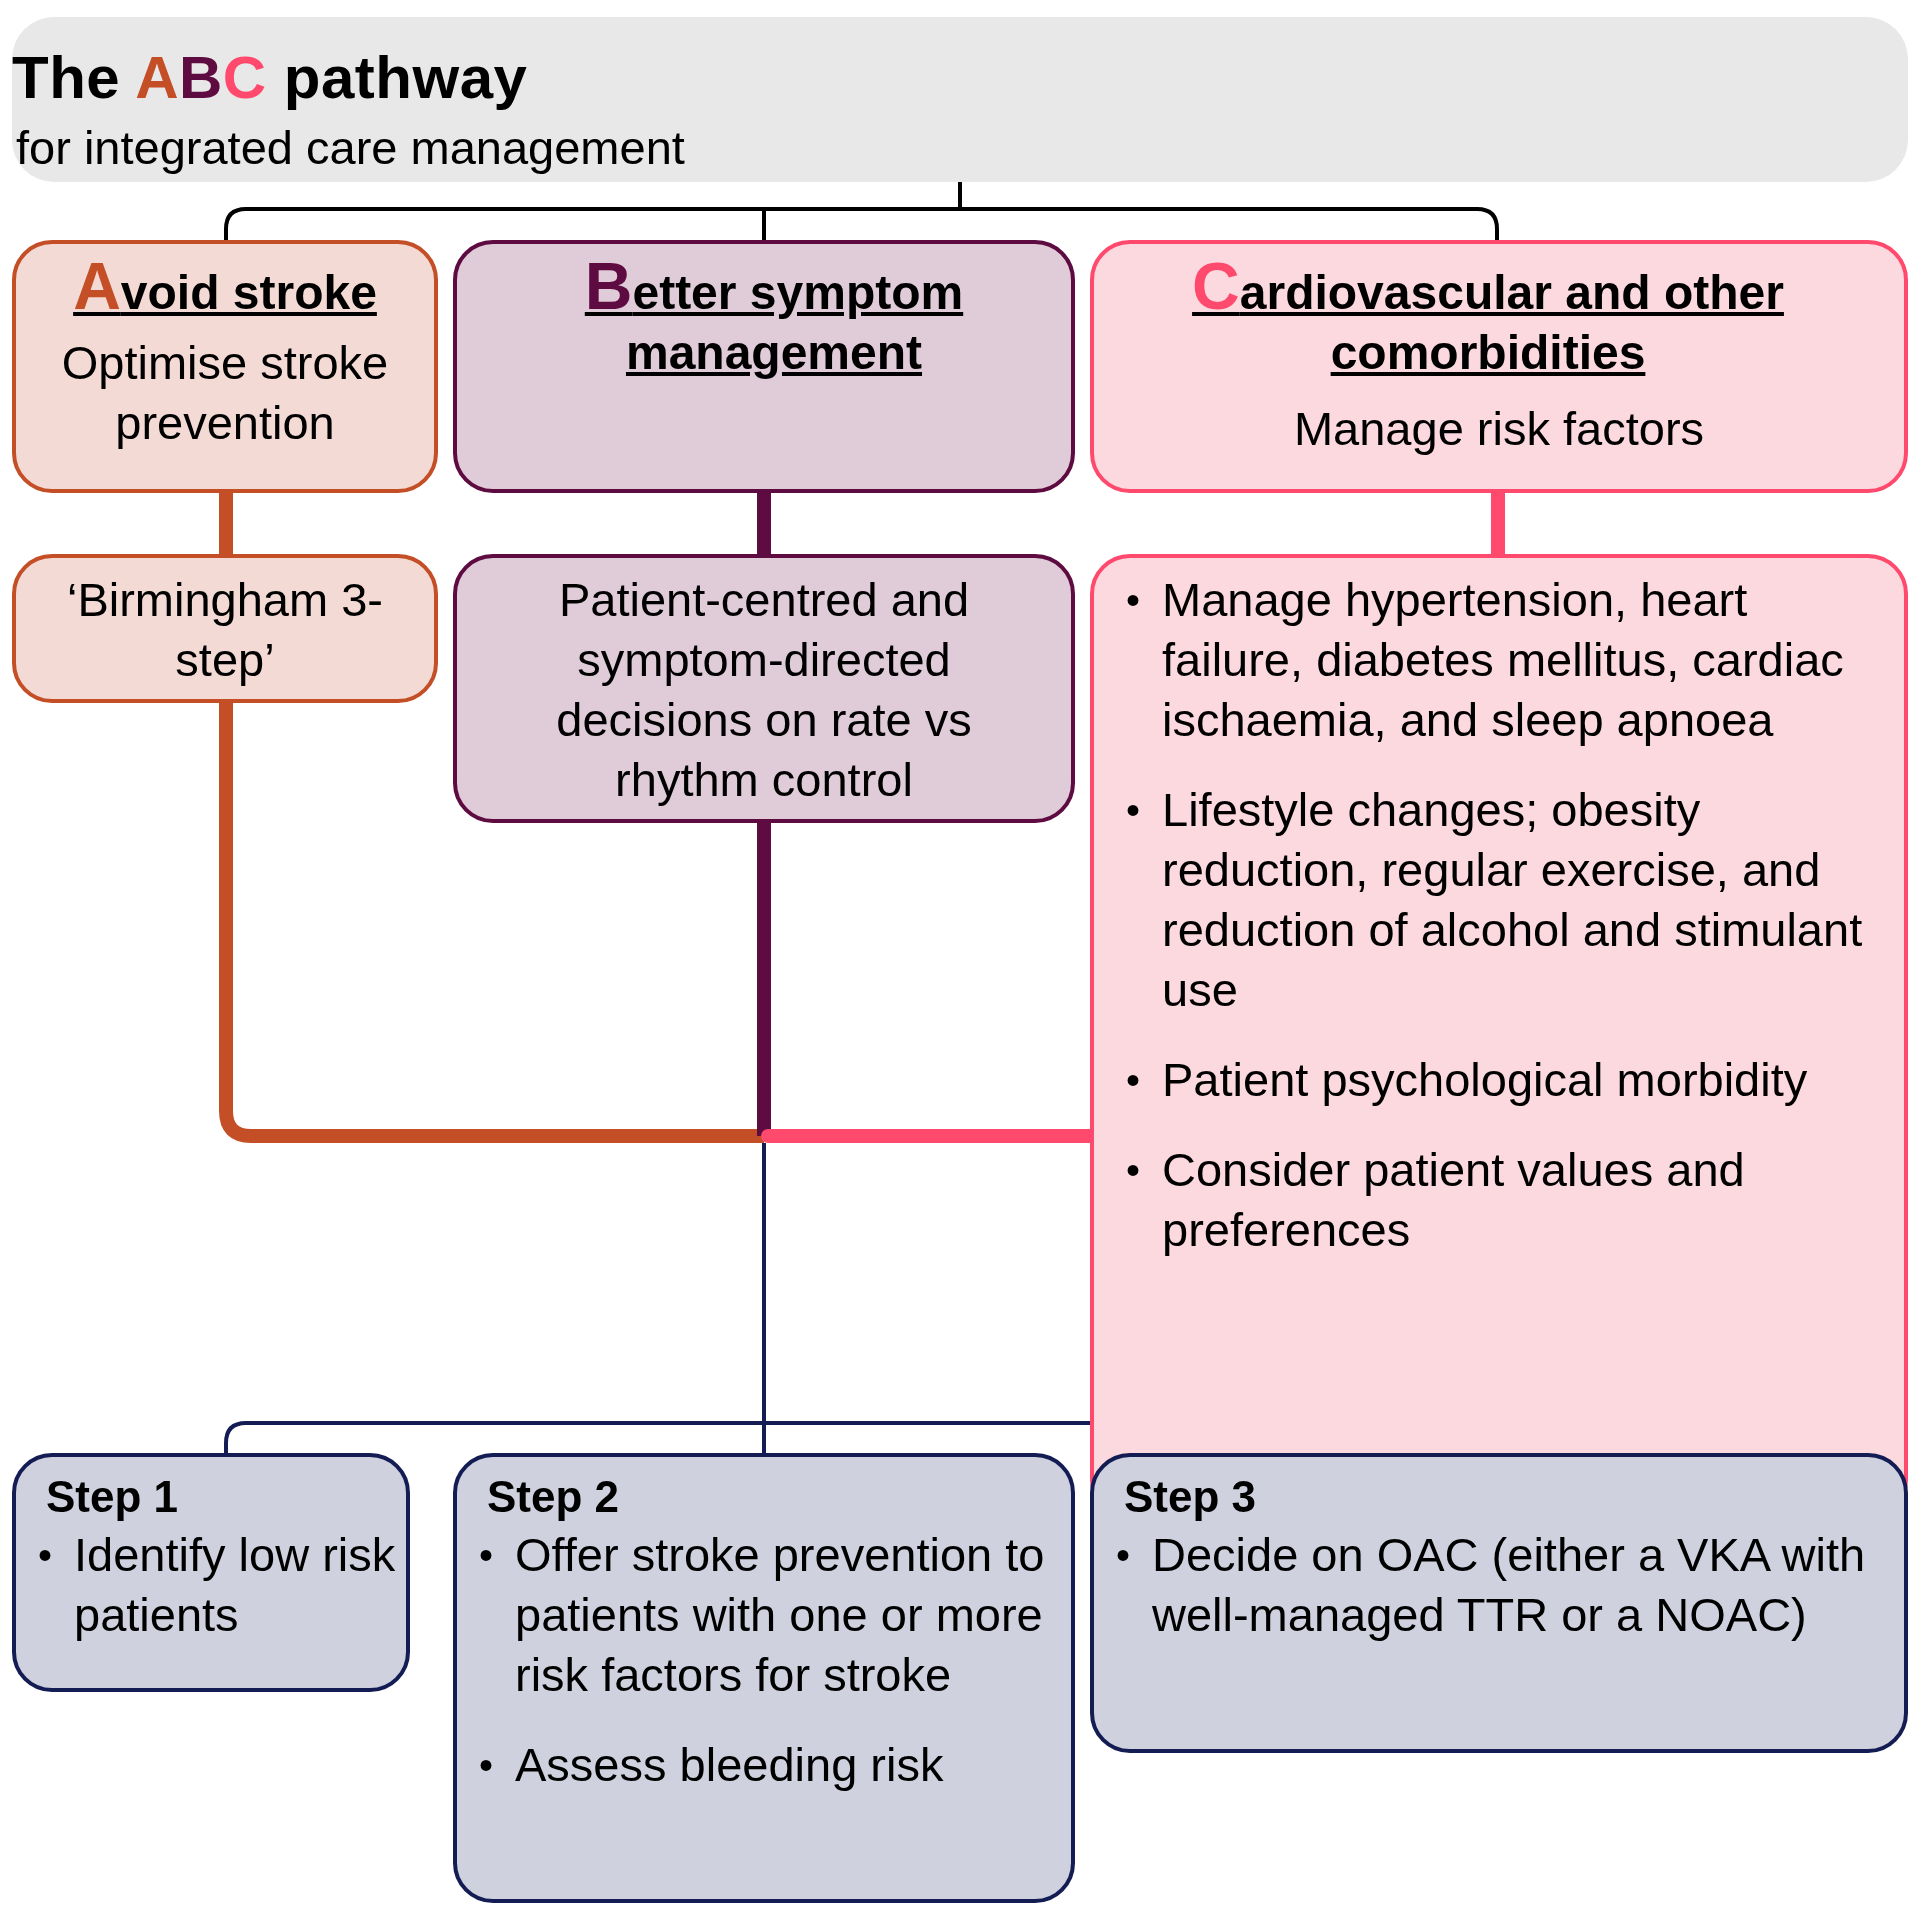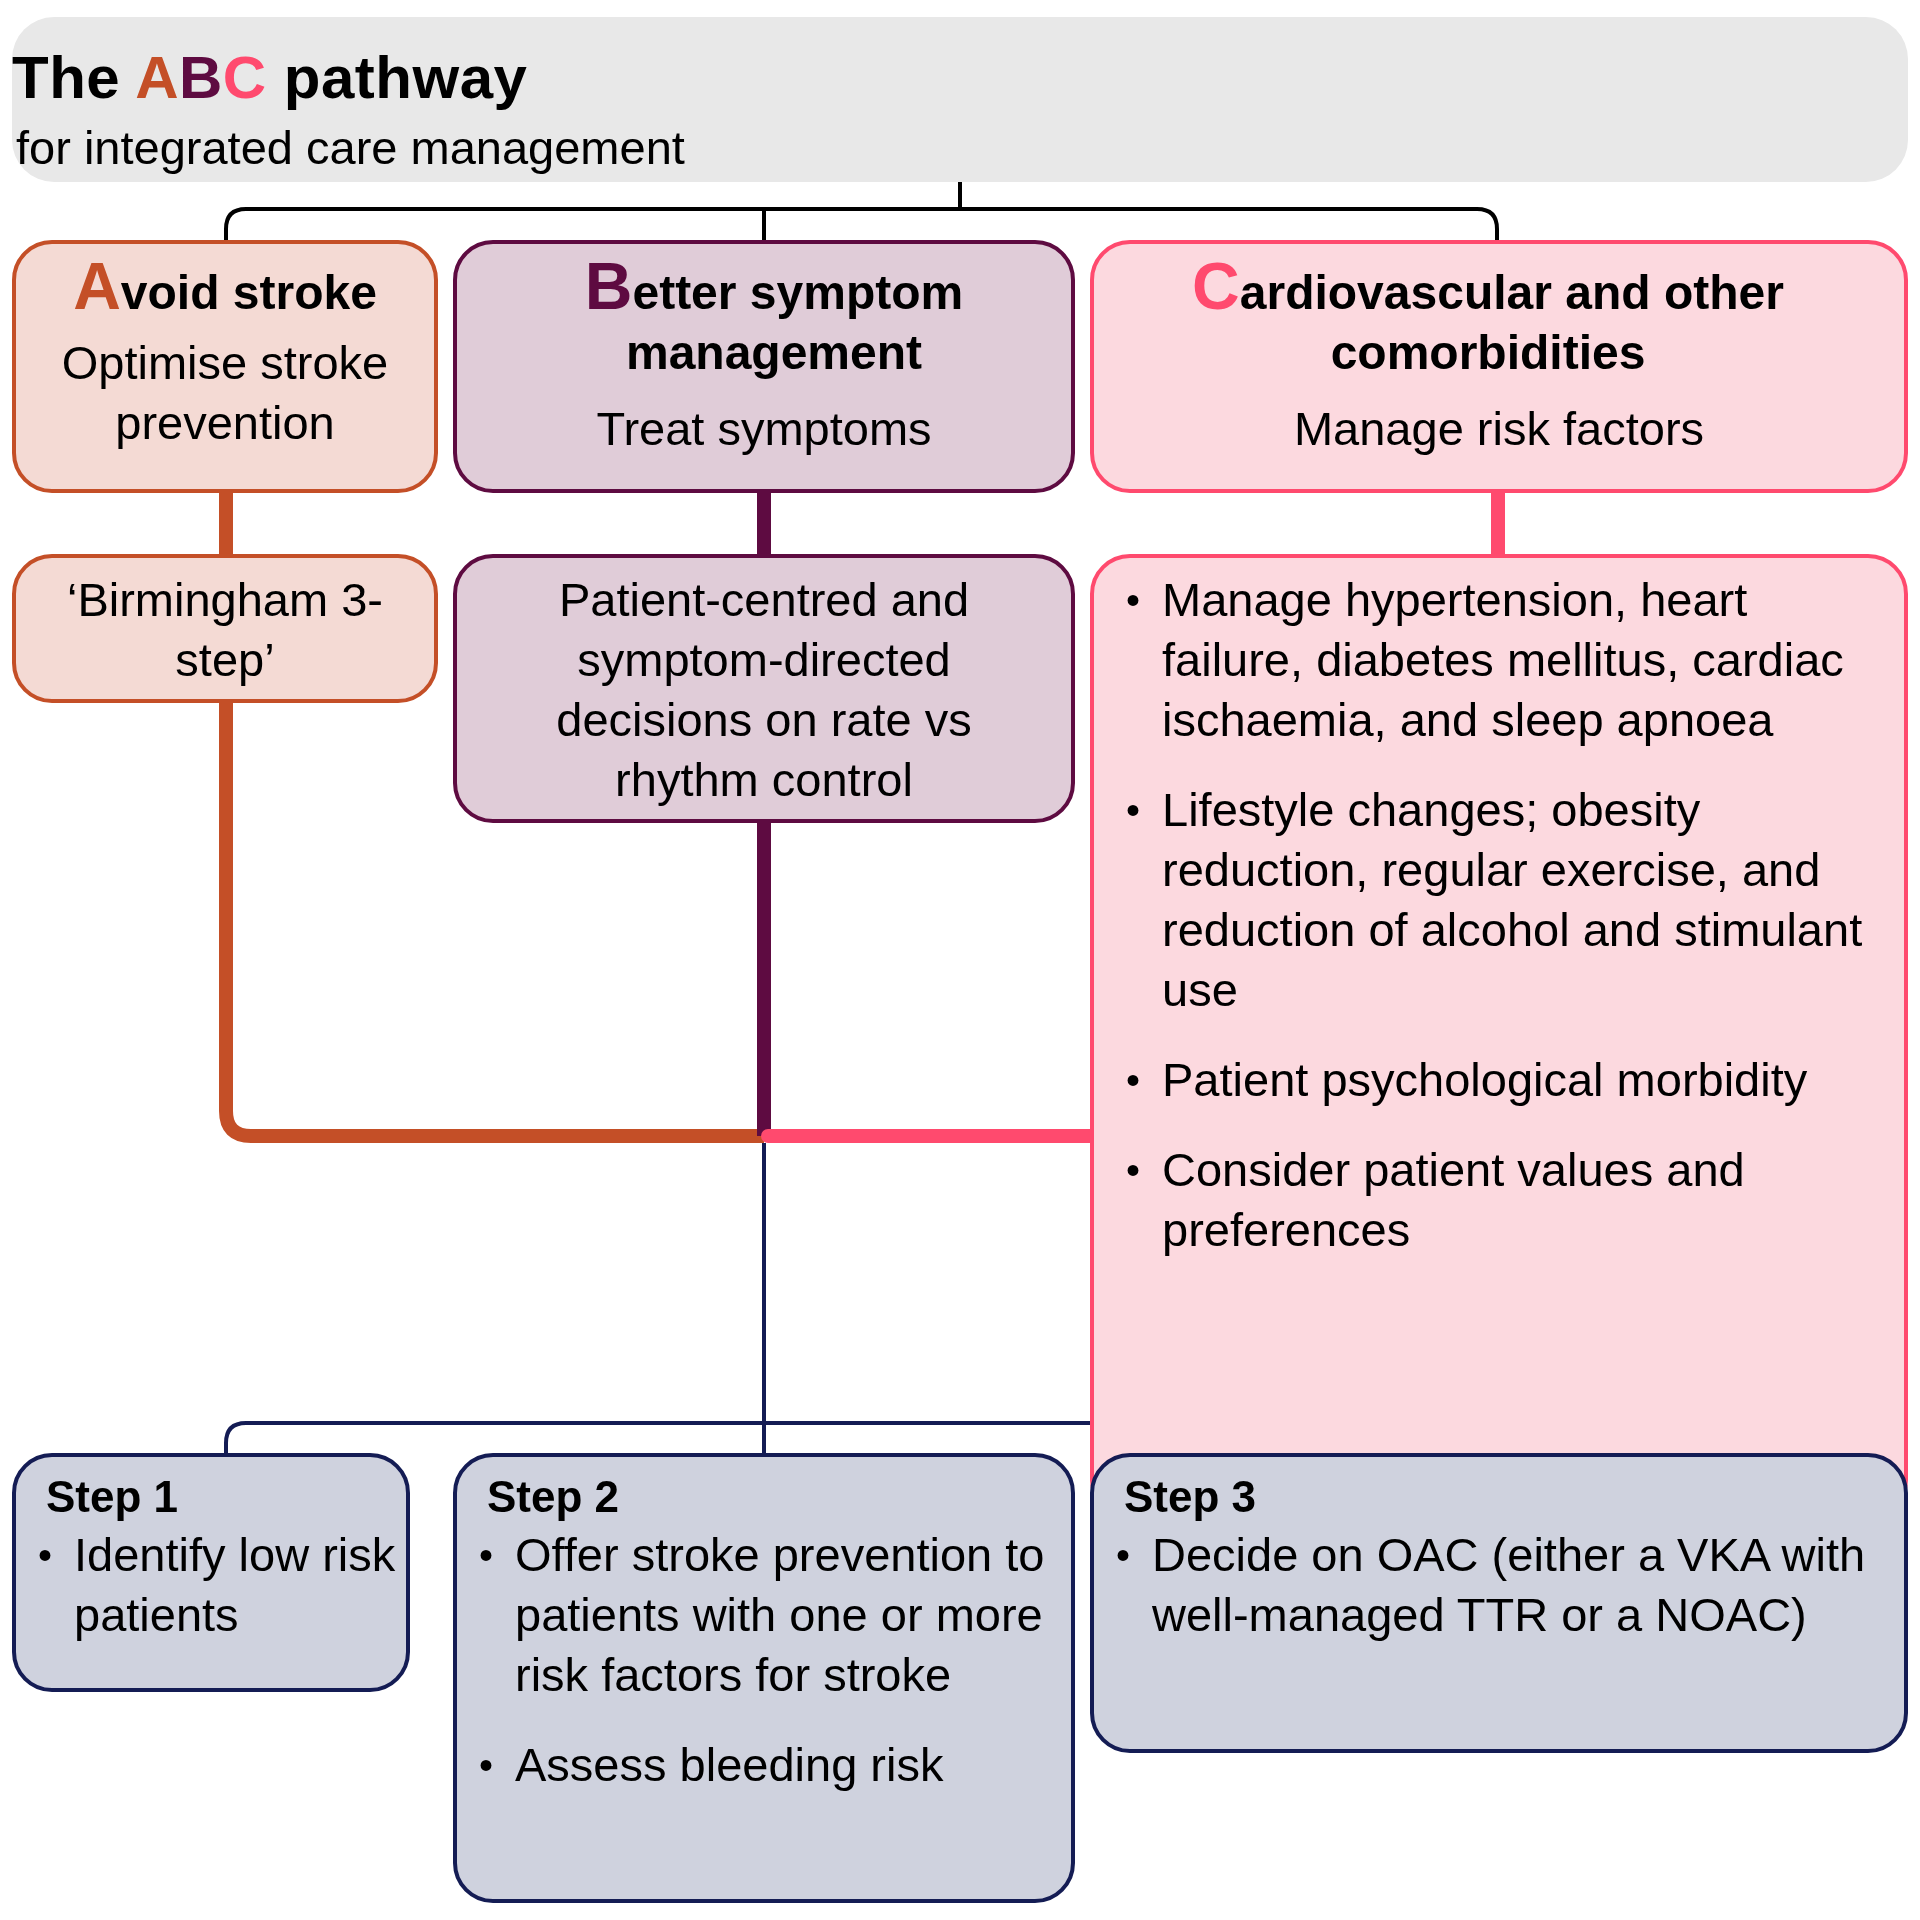--- a/index.html
+++ b/index.html
@@ -12,21 +12,21 @@
             border-radius:42px; text-align:left; }
   .header .title { position:absolute; left:0; right:0; top:26px; font-size:60px; font-weight:bold; letter-spacing:0.5px; }
   .header .subtitle { position:absolute; left:4px; right:0; top:103px; font-size:47px; }
 
   .box { border-radius:40px; border-style:solid; border-width:4px; text-align:center; }
   .a { background:#f4dad4; border-color:#c44f27; }
   .b { background:#e0ccd8; border-color:#5e0b41; }
   .c { background:#fcd9df; border-color:#ff4a6e; }
   .s { background:#cfd2de; border-color:#141c54; text-align:left; }
 
-  .head-title { font-weight:bold; font-size:48px; line-height:60px; padding-top:12px; }
+  .head-title { font-weight:bold; font-size:48px; line-height:60px; padding-top:12px;text-decoration:underline; }
   .big-letter { font-size:66px; }
   .sub { font-size:47px; line-height:60px; }
   .body-text { font-size:47px; line-height:60px; }
 
   ul.bullets { list-style:none; margin:0; padding:0; }
   ul.bullets li { position:relative; font-size:47px; line-height:60px; padding-left:58px; margin-bottom:30px; text-align:left; }
   ul.bullets li::before { content:"\2022"; position:absolute; left:22px; top:0; font-size:40px; }
 
   .step-title { font-weight:bold; font-size:44px; line-height:56px; padding:12px 0 0 30px; }
   .step-list { padding:26px 20px 0 10px; }
@@ -68,21 +68,20 @@
   <div class="subtitle">for integrated care management</div>
 </div>
 
 <div class="abs box a" style="left:12px; top:240px; width:426px; height:253px;">
   <div class="head-title"><span class="big-letter" style="color:#c44f27">A</span><span>void stroke</span></div>
   <div class="sub" style="padding:10px 12px 0;">Optimise stroke prevention</div>
 </div>
 
 <div class="abs box b" style="left:453px; top:240px; width:622px; height:253px;">
   <div class="head-title" style="padding-left:60px; padding-right:40px;"><span class="big-letter" style="color:#5e0b41">B</span><span>etter symptom management</span></div>
-  <div class="sub" style="padding-top:16px;">Treat symptoms</div>
 </div>
 
 <div class="abs box c" style="left:1090px; top:240px; width:818px; height:253px;">
   <div class="head-title" style="padding-left:58px; padding-right:80px;"><span class="big-letter" style="color:#ff4a6e">C</span><span>ardiovascular and other comorbidities</span></div>
   <div class="sub" style="padding-top:16px;">Manage risk factors</div>
 </div>
 
 <div class="abs box a" style="left:12px; top:554px; width:426px; height:149px;">
   <div class="body-text" style="padding:12px 40px 0;">‘Birmingham 3-step’</div>
 </div>

